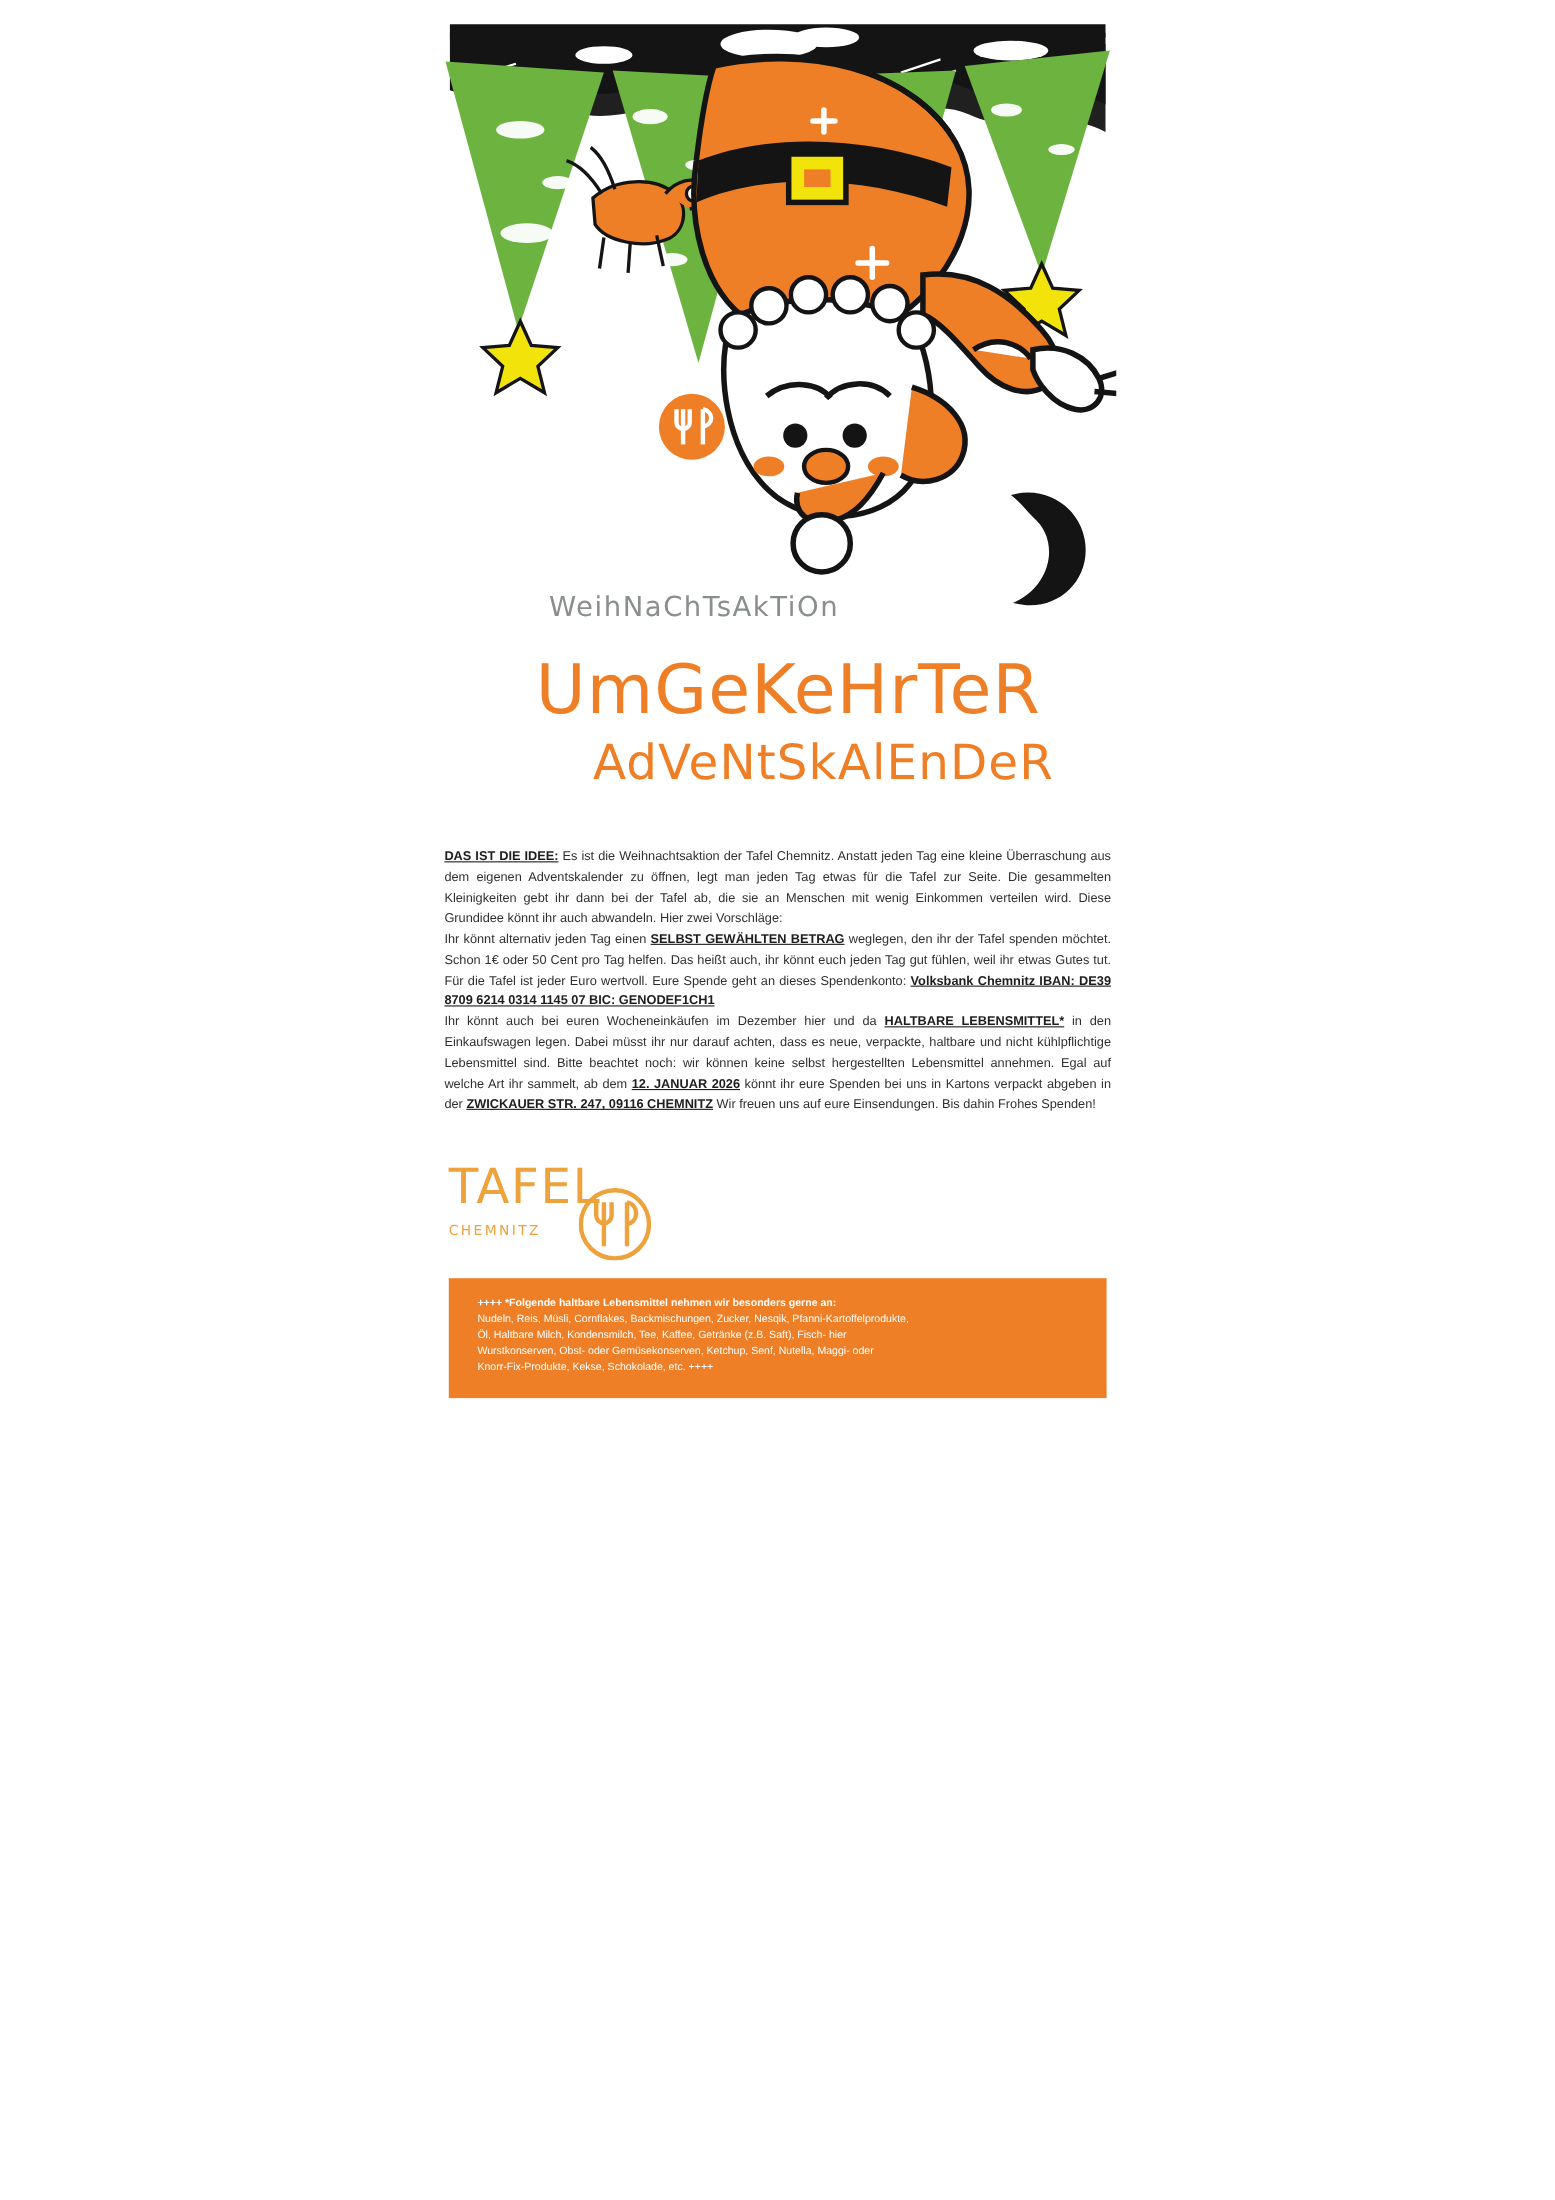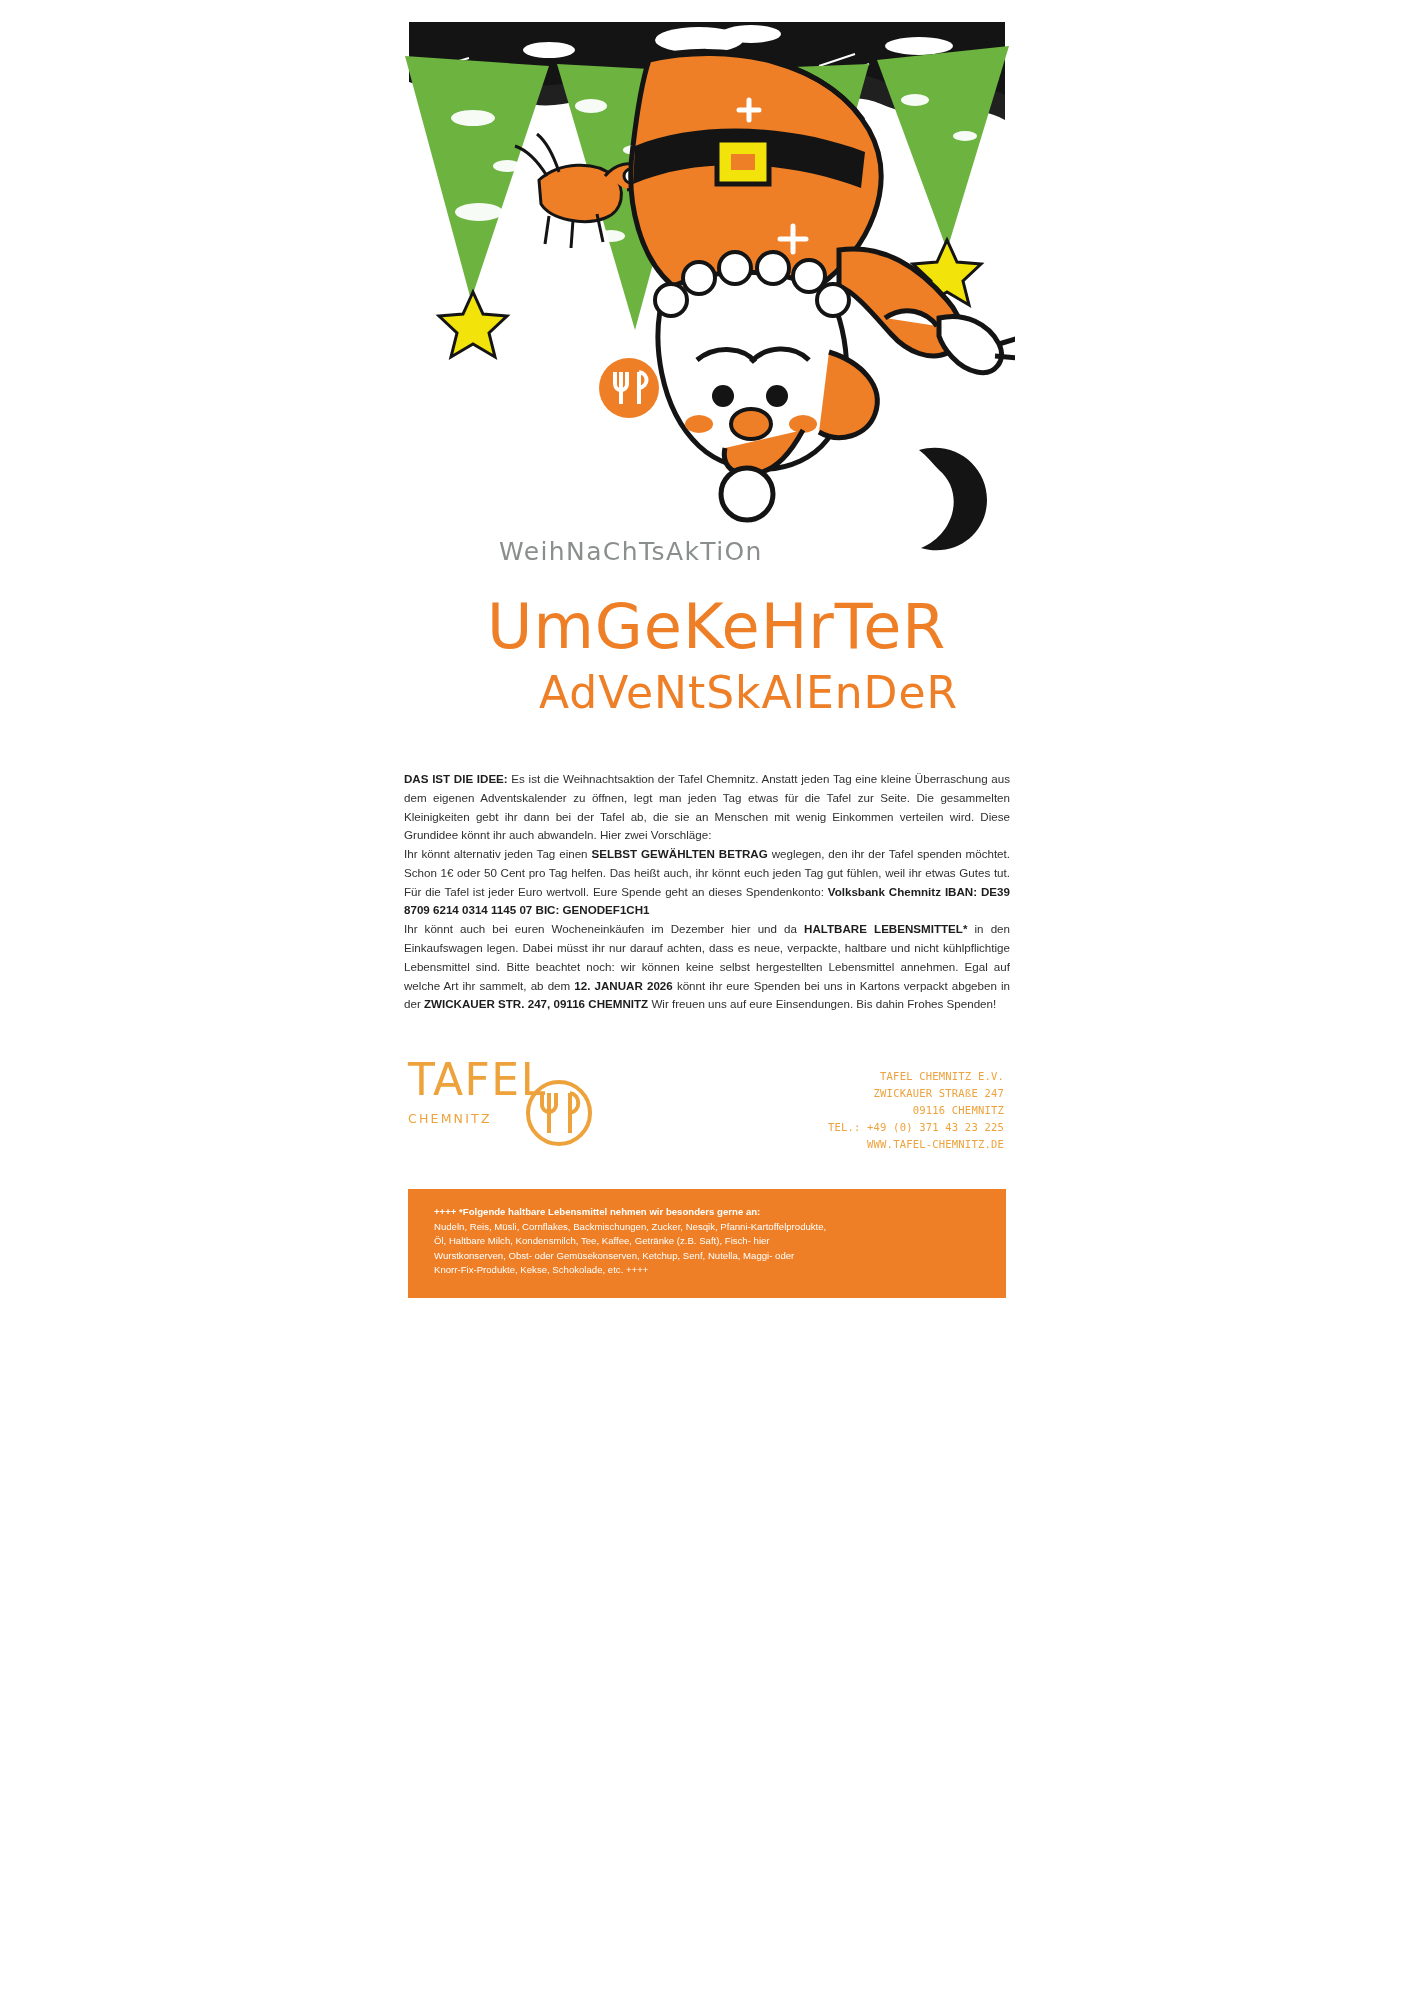--- a/index.html
+++ b/index.html
@@ -63,21 +63,21 @@
     letter-spacing: 0.4px;
     font-family: "DejaVu Sans", sans-serif;
   }
   p.txt {
     font-size: 11.6px;
     line-height: 1.62;
     text-align: justify;
     margin: 0;
     color: #2f2f2f;
   }
-  .b { font-weight: bold; color: #1d1d1d; }
+  .b { font-weight: bold; color: #1d1d1d; text-decoration: underline; }
 
   
   .logorow {
     display: flex;
     justify-content: space-between;
     align-items: flex-start;
     margin: 44px 6px 0 4px;
   }
   .logo {
     position: relative;
@@ -283,27 +283,20 @@
           <div class="logo-mark">
             <svg width="66" height="66" viewBox="0 0 66 66" xmlns="http://www.w3.org/2000/svg">
               <circle cx="33" cy="33" r="31" fill="none" stroke="#eea23c" stroke-width="4"></circle>
               <path d="M23,13 L23,53" stroke="#eea23c" stroke-width="4"></path>
               <path d="M16,13 L16,25 a7,7 0 0 0 14,0 L30,13" fill="none" stroke="#eea23c" stroke-width="4"></path>
               <path d="M44,13 L44,53" stroke="#eea23c" stroke-width="4"></path>
               <path d="M44,13 c11,2 11,18 0,20" fill="none" stroke="#eea23c" stroke-width="4"></path>
             </svg>
           </div>
         </div>
-        <div class="addr">
-          <div>TAFEL CHEMNITZ E.V.</div>
-          <div>ZWICKAUER STRAßE 247</div>
-          <div>09116 CHEMNITZ</div>
-          <div>TEL.: +49 (0) 371 43 23 225</div>
-          <div>WWW.TAFEL-CHEMNITZ.DE</div>
-        </div>
       </div>
 
       <div class="footer">
         <p class="ftitle">++++ *Folgende haltbare Lebensmittel nehmen wir besonders gerne an:</p>
         <p>Nudeln, Reis, Müsli, Cornflakes, Backmischungen, Zucker, Nesqik, Pfanni-Kartoffelprodukte,</p>
         <p>Öl, Haltbare Milch, Kondensmilch, Tee, Kaffee, Getränke (z.B. Saft), Fisch- hier</p>
         <p>Wurstkonserven, Obst- oder Gemüsekonserven, Ketchup, Senf, Nutella, Maggi- oder</p>
         <p>Knorr-Fix-Produkte, Kekse, Schokolade, etc. ++++</p>
       </div>
 

